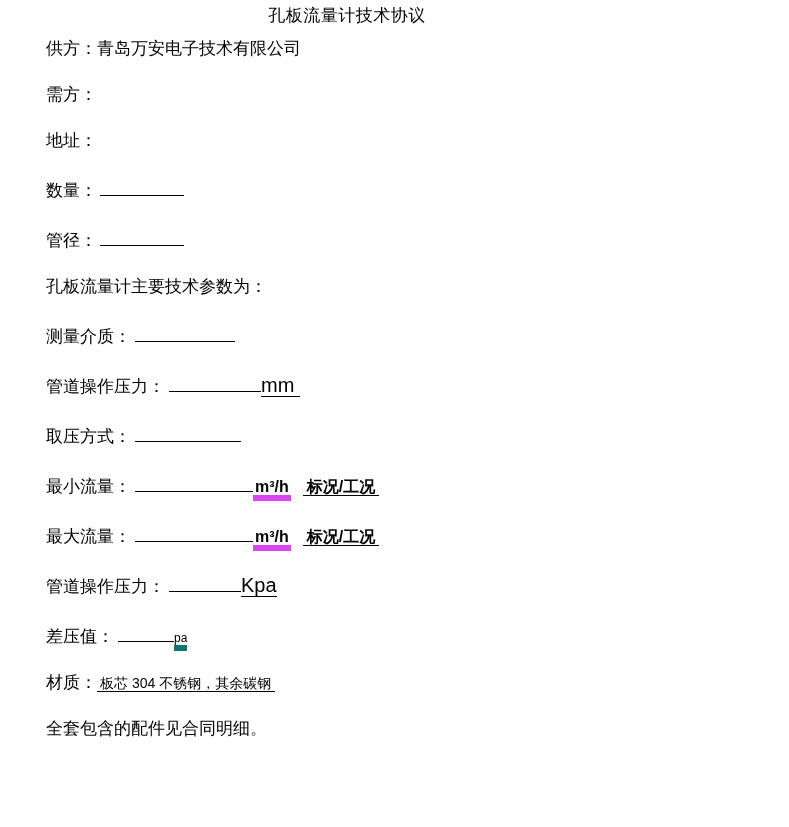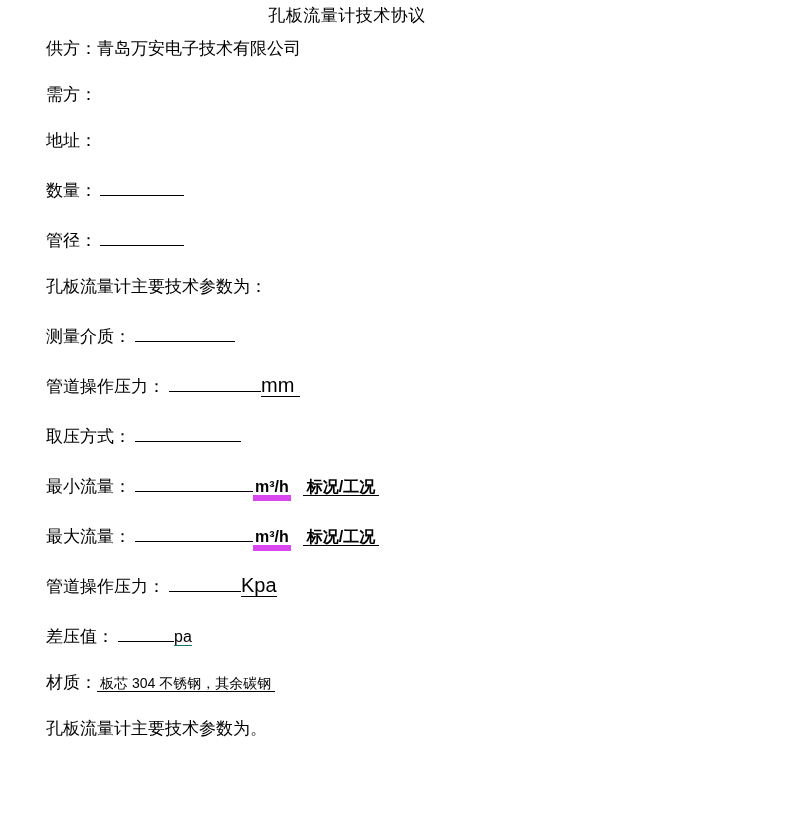--- a/index.html
+++ b/index.html
@@ -75,22 +75,22 @@
   .u-mm {
     font-size: 20px;
     border-bottom: 1px solid #000;
     padding-right: 6px;
   }
   .u-kpa {
     font-size: 20px;
     border-bottom: 1px solid #000;
   }
   .u-pa {
-    font-size: 16px;
-    border-bottom: 1px solid #0f766e;
+    font-size: 12px;
+    border-bottom: 6px solid #0f766e;
   }
   .u-c {
     font-size: 16px;
     border-bottom: 1px solid #000;
   }
   .underline-text {
     border-bottom: 1px solid #000;
     padding: 0 4px 0 3px;
     font-size: 14px;
   }
@@ -155,17 +155,17 @@
     <div class="line">
       <span class="label">差压值：</span><span class="blank b-dp"></span><span class="u-pa">pa</span>
     </div>
 
 
     <div class="line">
       <span class="label">材质：</span><span class="underline-text">板芯 304 不锈钢，其余碳钢</span>
     </div>
 
     <div class="line">
-      <span class="label">孔板流量计主要技术参数为。</span>
+      <span class="label">全套包含的配件见合同明细。</span>
     </div>
 
   </div>
 </div>
 
 </body></html>

